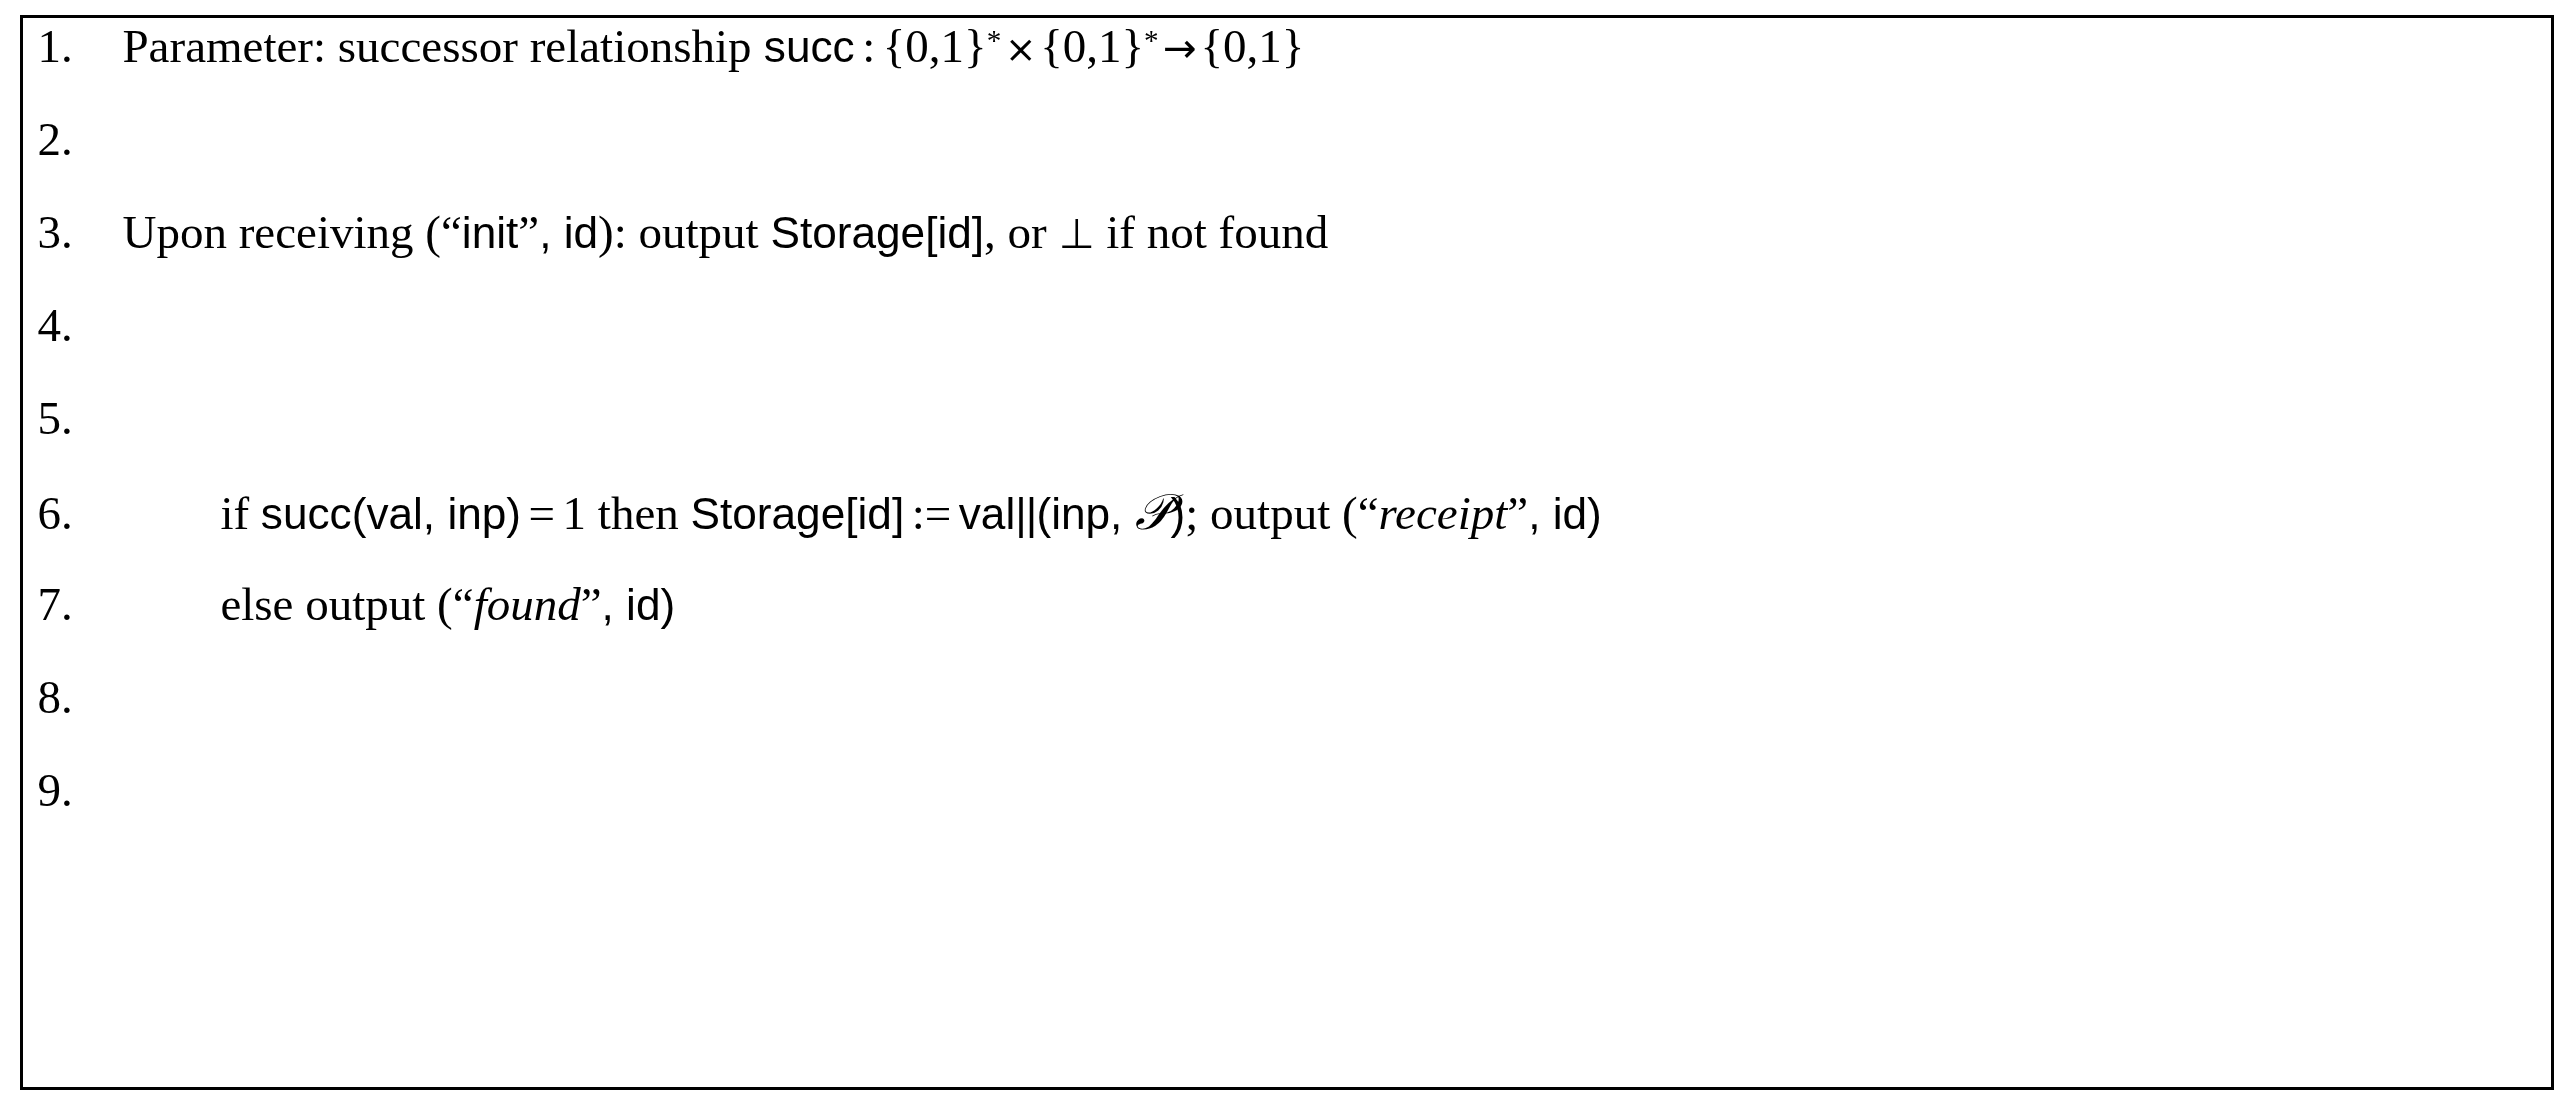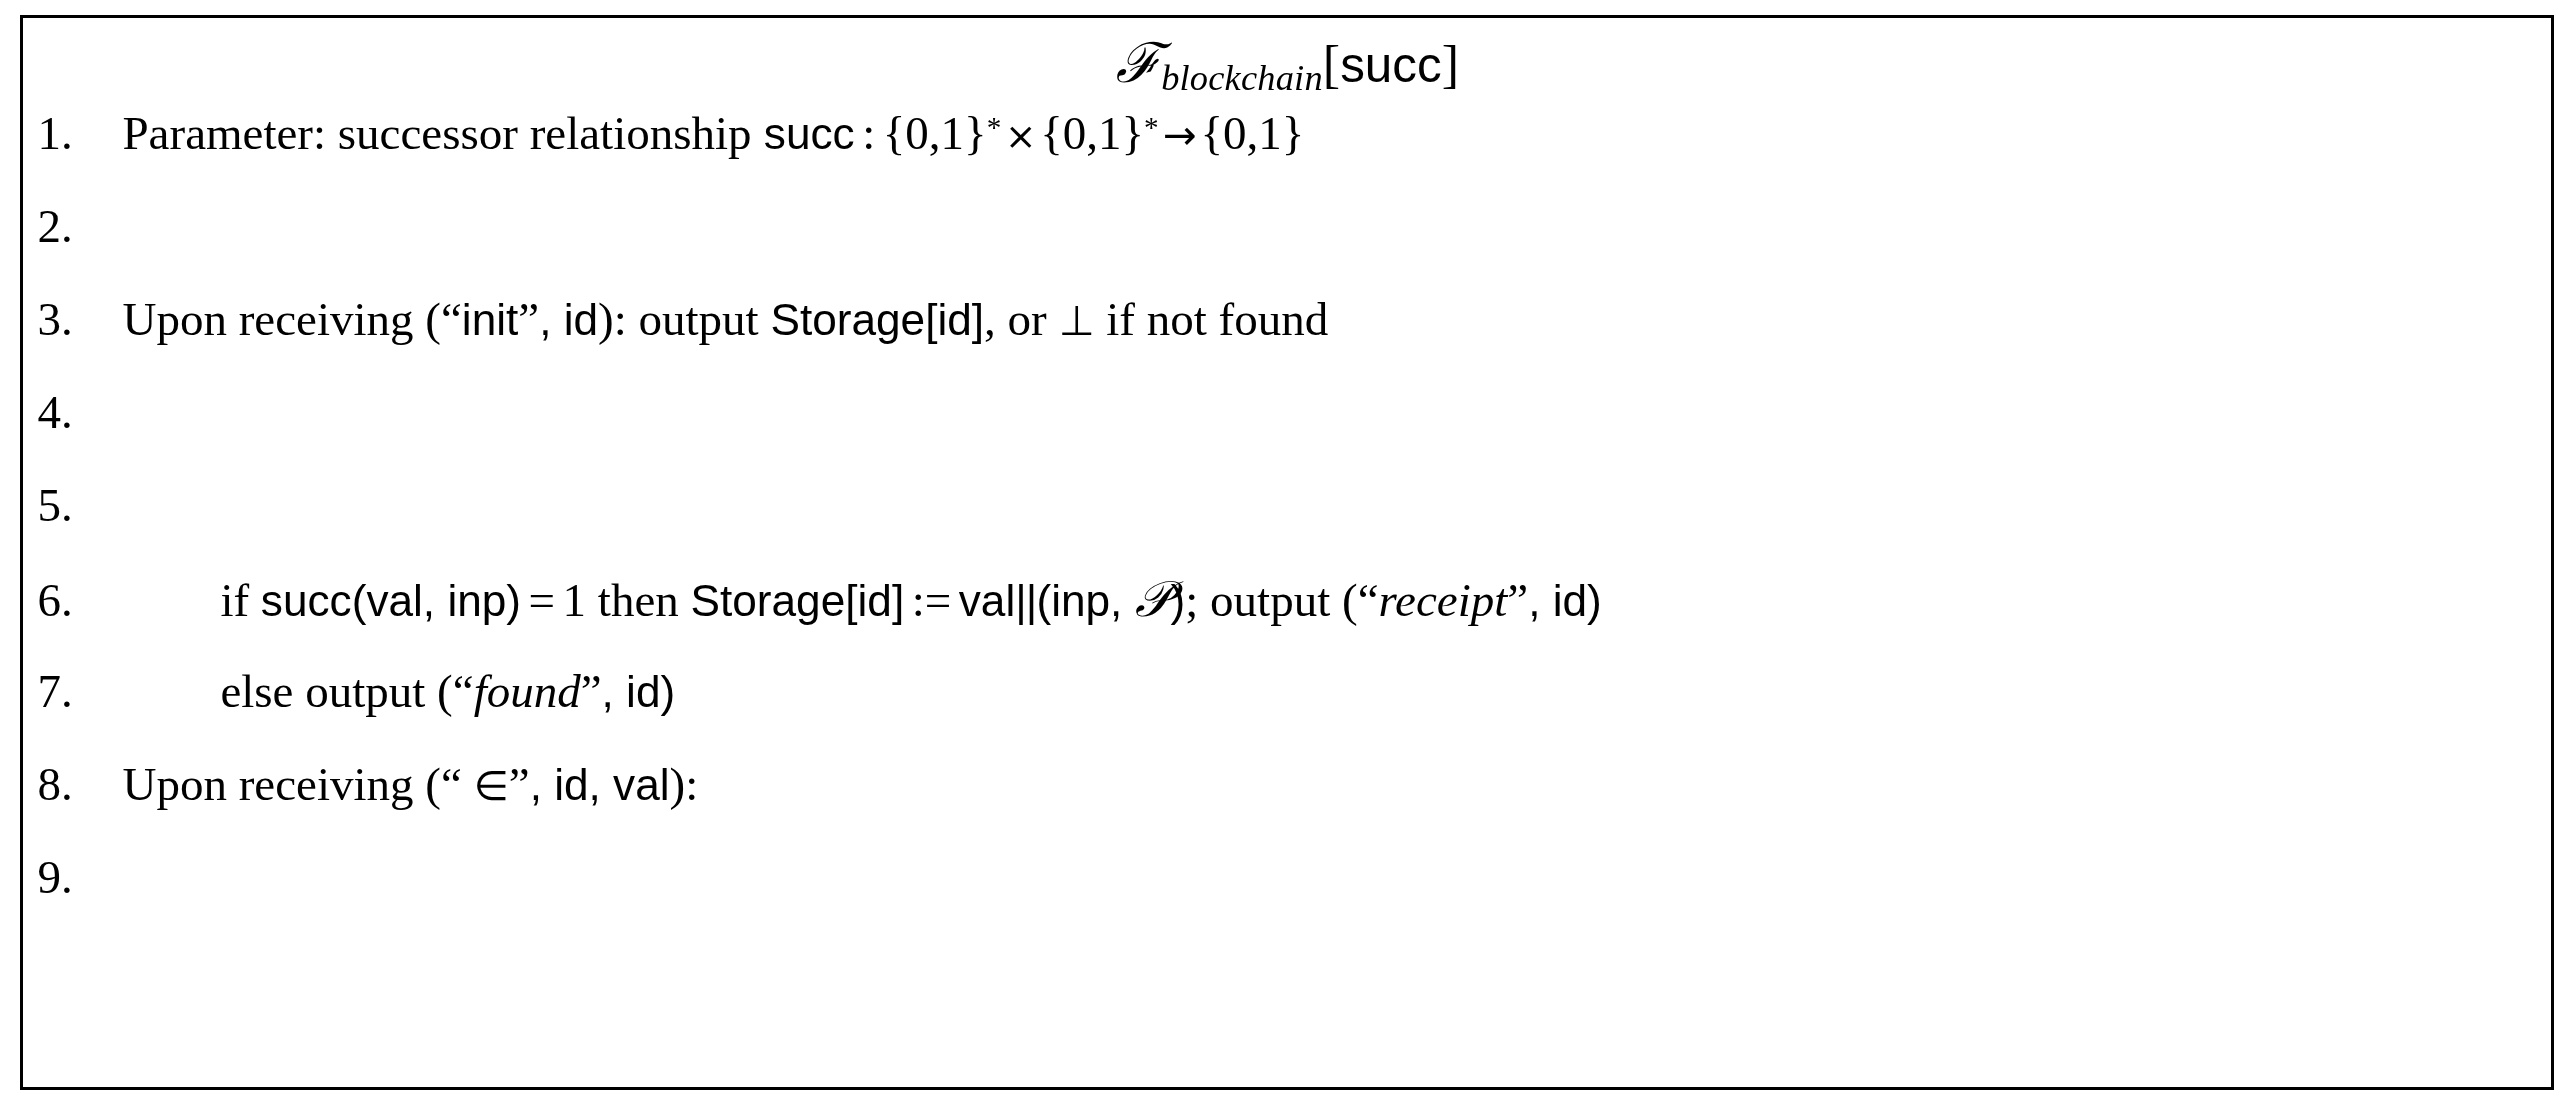--- a/index.html
+++ b/index.html
@@ -98,23 +98,20 @@
   .inmem { font-family: "DejaVu Sans", sans-serif; font-size: 0.86em; }
   .arrow { font-family: "DejaVu Sans", sans-serif; font-size: 0.86em; }
   .times { font-family: "DejaVu Sans", sans-serif; font-size: 0.80em; }
   .bars { letter-spacing: -0.02em; }
 </style>
 </head>
 <body>
 
 <div id="functionality-box">
 
-  <div class="title-row">
-    <span class="cal">ℱ</span><span class="sub">blockchain</span><span class="brk">[</span><span class="sans">succ</span><span class="brk">]</span>
-  </div>
 
   <div class="lines">
 
     <div class="line">
       <span class="num">1.</span>
       <span class="content indent-1"><span>Parameter: successor relationship</span><span class="mono-ish">&nbsp;<span>succ</span></span><span class="opw">:</span><span>{0,1}</span><span class="sup">*</span><span class="op times">×</span><span>{0,1}</span><span class="sup">*</span><span class="op arrow">→</span><span>{0,1}</span></span>
     </div>
 
     <div class="line">
       <span class="num">2.</span>
@@ -138,21 +135,20 @@
       <span class="content indent-2"><span class="bold">if</span>&nbsp;<span class="mono-ish">succ(val, inp)</span><span class="opw">=</span><span>1</span>&nbsp;<span class="bold">then</span>&nbsp;<span class="mono-ish">Storage[id]</span><span class="opw">:=</span><span class="mono-ish">val</span><span class="mono-ish bars">||</span><span class="mono-ish">(</span><span class="mono-ish">inp</span><span class="mono-ish">, </span><span class="cal">𝒫</span><span class="mono-ish">)</span><span>; output (</span><span class="quo">“</span><span class="mit">receipt</span><span class="quo">”</span><span class="mono-ish">, id)</span></span>
     </div>
 
     <div class="line">
       <span class="num">7.</span>
       <span class="content indent-2"><span class="bold">else</span><span> output (</span><span class="quo">“</span><span class="mit">found</span><span class="quo">”</span><span class="mono-ish">, id)</span></span>
     </div>
 
     <div class="line">
       <span class="num">8.</span>
-      <span class="content indent-1"><span>Upon receiving (</span><span class="quo">“</span>&nbsp;<span class="inmem">∈</span><span class="quo">”</span><span class="mono-ish">, id, val</span><span>):</span></span>
     </div>
 
     <div class="line">
       <span class="num">9.</span>
     </div>
 
   </div>
 </div>
 
 

